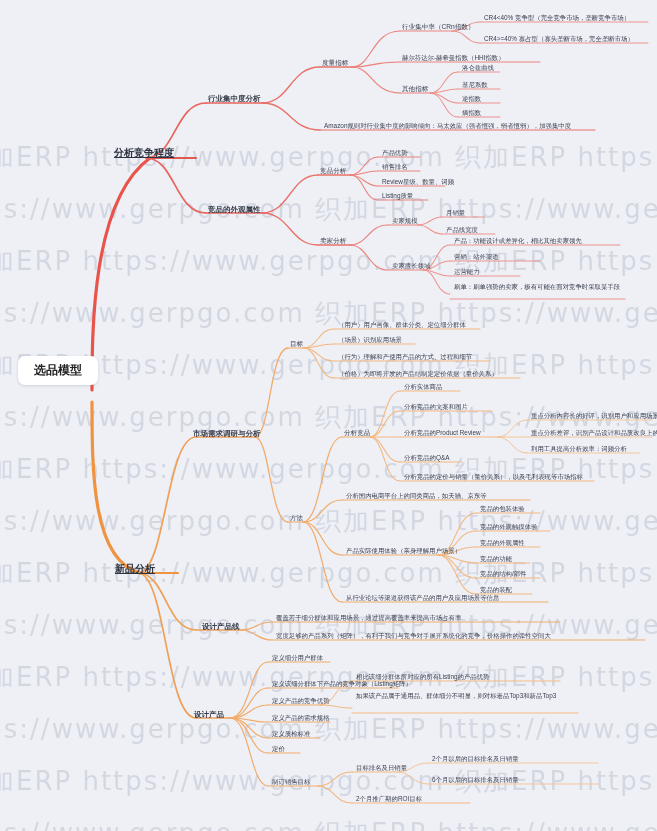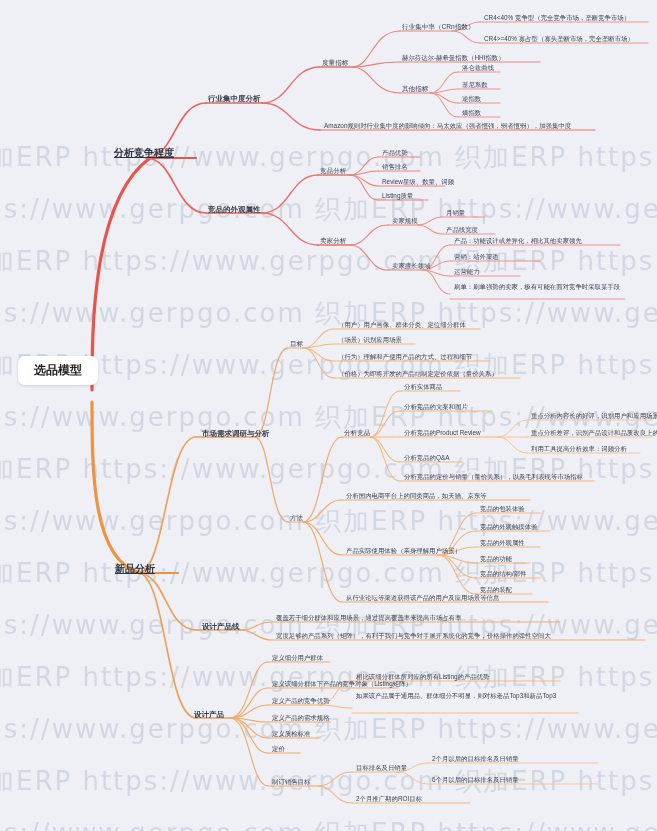--- a/index.html
+++ b/index.html
@@ -272,21 +272,21 @@
   <div class="node lvl4" style="left:390px; top:216px;">卖家规模</div>
   <div class="node lvl4" style="left:444px; top:208px;">月销量</div>
   <div class="node lvl4" style="left:444px; top:225px;">产品线宽度</div>
   <div class="node lvl4" style="left:390px; top:261px;">卖家擅长领域</div>
   <div class="node lvl4" style="left:452px; top:236px;">产品：功能设计或差异化，相比其他卖家领先</div>
   <div class="node lvl4" style="left:452px; top:252px;">营销：站外渠道</div>
   <div class="node lvl4" style="left:452px; top:267px;">运营能力</div>
   <div class="node lvl4 wrap2" style="left:452px; top:281px; width:172px;">刷单：刷单强势的卖家，极有可能在面对竞争时采取某手段</div>
 
   <div class="node lvl1" style="left:113px; top:562px;">新品分析</div>
-  <div class="node lvl2" style="left:200px; top:428px;">市场需求调研与分析</div>
+  <div class="node lvl2" style="left:191px; top:428px;">市场需求调研与分析</div>
   <div class="node lvl3" style="left:288px; top:339px;">目标</div>
   <div class="node lvl4" style="left:336px; top:320px;">（用户）用户画像、群体分类、定位细分群体</div>
   <div class="node lvl4" style="left:336px; top:335px;">（场景）识别应用场景</div>
   <div class="node lvl4" style="left:336px; top:352px;">（行为）理解和产使用产品的方式、过程和细节</div>
   <div class="node lvl4" style="left:336px; top:369px;">（价格）为即将开发的产品结制定定价依据（量价关系）</div>
 
   <div class="node lvl3" style="left:288px; top:513px;">方法</div>
   <div class="node lvl3" style="left:342px; top:428px;">分析竞品</div>
   <div class="node lvl4" style="left:402px; top:382px;">分析实体商品</div>
   <div class="node lvl4" style="left:402px; top:402px;">分析竞品的文案和图片</div>

